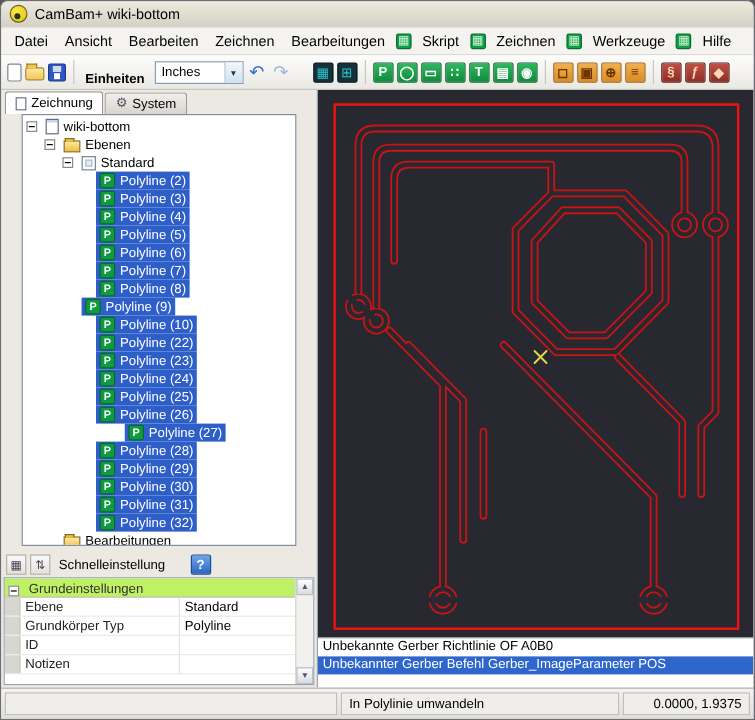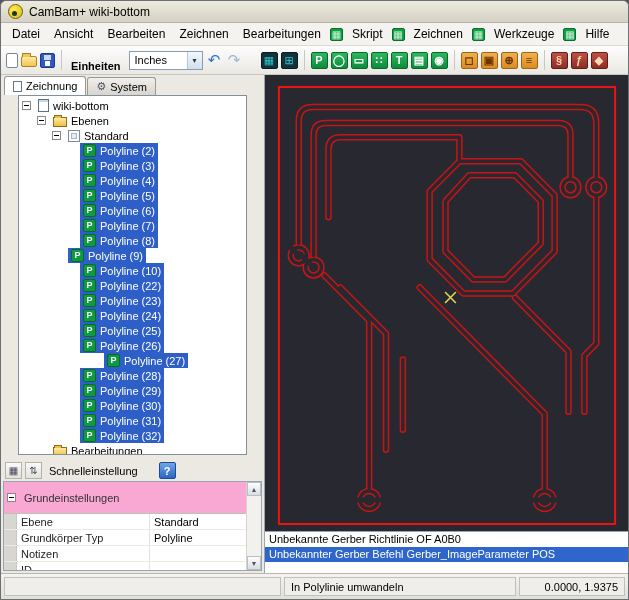--- a/index.html
+++ b/index.html
@@ -87,21 +87,21 @@
   .prop-header { height:21px; flex:0 0 21px; display:flex; align-items:center; gap:3px; padding:0 4px; }
   .ph-icon { width:17px; height:17px; border:1px solid #b5b2aa; background:linear-gradient(#fafafa,#e3e1db);
     display:flex; align-items:center; justify-content:center; font-size:10px; color:#445; }
   .ph-label { margin:0 4px; }
   .ph-help { margin-left:14px; width:17px; height:17px; border-radius:2px;
     background:linear-gradient(#6ea6e8,#2d66c0); color:#fff; font-weight:bold; border:1px solid #1d4a94;
     display:flex; align-items:center; justify-content:center; }
   .prop-grid { height:90px; flex:0 0 90px; margin:0 2px 2px; border:1px solid #9aa5b1;
     background:#fff; display:flex; overflow:hidden; }
   .pg-body { flex:1; }
-  .pg-group { display:flex; align-items:center; height:32px; background:#f9a8d4;
+  .pg-group { display:flex; align-items:flex-end; height:16px; background:#bef264;
     border-bottom:1px solid #c2c0ba; color:#333; gap:4px; padding-left:3px; }
   .pg-row { display:flex; height:16px; border-bottom:1px solid #eceae6; }
   .pg-strip { width:13px; flex:0 0 13px; background:#d8d6d0; border-right:1px solid #c9c7c1; }
   .pg-label { width:133px; flex:0 0 133px; padding:2px 4px 0; border-right:1px solid #e4e2dd;
     overflow:hidden; color:#222; }
   .pg-value { flex:1; padding:2px 4px 0; overflow:hidden; }
   .pg-scroll { width:15px; flex:0 0 15px; background:#f2f1ee; border-left:1px solid #d5d3cd;
     display:flex; flex-direction:column; justify-content:space-between; }
   .pg-arrow { height:14px; background:linear-gradient(#fdfdfd,#d9dde2); border:1px solid #b9bec4;
     font-size:7px; color:#556; display:flex; align-items:center; justify-content:center; }
@@ -397,26 +397,26 @@
               <span class="pg-label">Ebene</span>
               <span class="pg-value">Standard</span>
             </div>
             <div class="pg-row">
               <span class="pg-strip"></span>
               <span class="pg-label">Grundkörper Typ</span>
               <span class="pg-value">Polyline</span>
             </div>
             <div class="pg-row">
               <span class="pg-strip"></span>
-              <span class="pg-label">Notizen</span>
+              <span class="pg-label">ID</span>
               <span class="pg-value"></span>
             </div>
             <div class="pg-row">
               <span class="pg-strip"></span>
-              <span class="pg-label">ID</span>
+              <span class="pg-label">Notizen</span>
               <span class="pg-value"></span>
             </div>
           </div>
         <div class="pg-scroll">
           <span class="pg-arrow">▲</span>
           <span class="pg-arrow">▼</span>
         </div>
       </div>
     </div>
 

